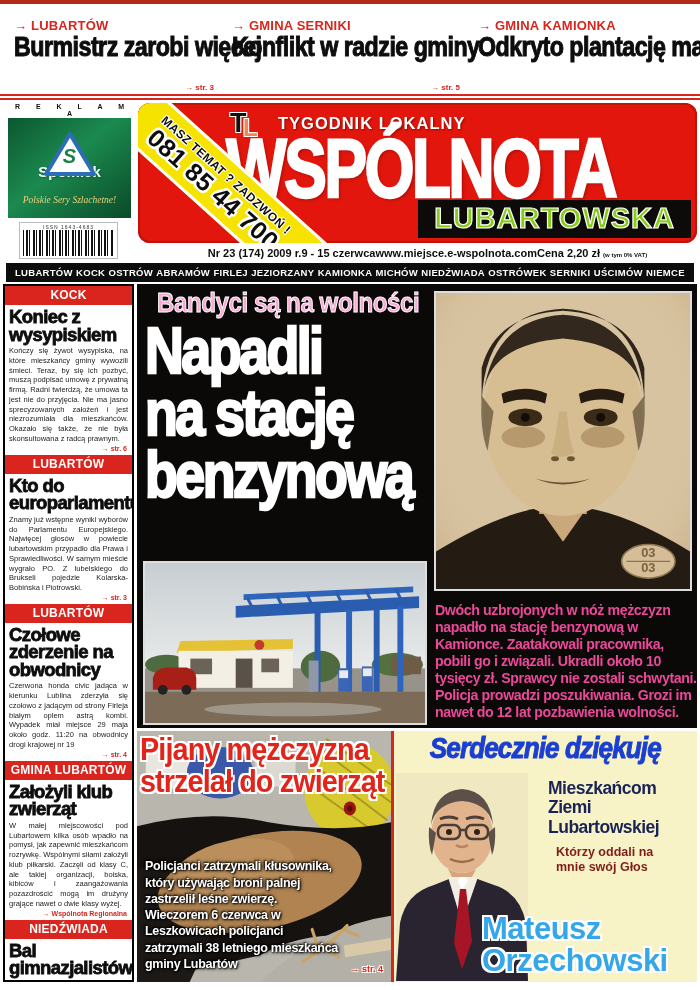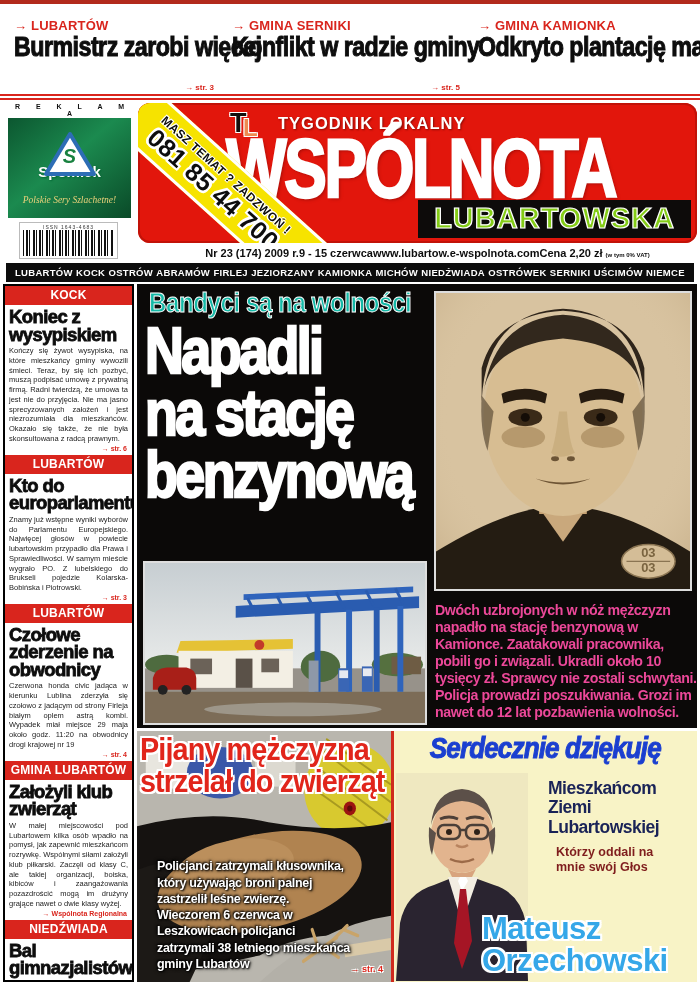--- a/index.html
+++ b/index.html
@@ -80,40 +80,40 @@
   .sec-head { background:#d9251d; color:#fff; text-align:center; font-size:12px; font-weight:900;
               padding:2px 0 3px 0; letter-spacing:.2px; }
   .art-title { font-size:18.5px; font-weight:900; line-height:.95; color:#0d0d0d; padding:3px 4px 2px 4px;
                letter-spacing:-.6px; -webkit-text-stroke:.8px #0d0d0d; }
   .art-body { font-size:7.5px; line-height:1.3; color:#1c1c1c; text-align:justify; padding:1px 4px 0 4px; }
   .art-ref { color:#d9251d; font-size:7px; font-weight:900; text-align:right; padding:1px 5px 3px 0; }
 
   
   .main { flex:1; display:flex; flex-direction:column; gap:3px; }
   .lead { position:relative; background:#0b0908; height:447px; }
-  .lead-kicker { position:absolute; left:12px; top:3px; color:#14b8a6; font-size:28px; font-weight:900;
+  .lead-kicker { position:absolute; left:20px; top:3px; color:#f9a8d4; font-size:28px; font-weight:900;
                  letter-spacing:-.5px; -webkit-text-stroke:1px #fff; z-index:2; }
   .lead-headline { position:absolute; left:8px; top:36px; z-index:2; }
   .lead-headline div { color:#fff; font-size:64px; font-weight:900; line-height:.97; letter-spacing:-3px;
                        transform:scaleX(.84); transform-origin:0 50%; -webkit-text-stroke:2.5px #fff; white-space:nowrap; }
   .portrait { position:absolute; right:5px; top:7px; width:258px; height:300px; border:2px solid #ddd; z-index:1; }
   .portrait svg { display:block; width:100%; height:100%; }
   .gas { position:absolute; left:6px; top:277px; width:284px; height:164px; border:2px solid #ddd; z-index:3; }
   .gas svg { display:block; width:100%; height:100%; }
   .lead-body { position:absolute; left:298px; top:318px; width:264px; color:#ec4899; font-size:14.2px; font-weight:800;
                line-height:1.2; letter-spacing:-.4px; z-index:2; }
 
   .bottom-row { display:flex; height:253px; }
   .poacher { position:relative; width:254px; overflow:hidden; }
   .poacher > svg.bg { position:absolute; inset:0; width:100%; height:100%; }
   .po-head { position:relative; z-index:2; padding:2px 0 0 3px; }
   .po-head div { color:#e1251b; font-size:32px; font-weight:900; line-height:1.02; letter-spacing:-1px;
                  transform:scaleX(.9); transform-origin:0 50%; white-space:nowrap;
                  text-shadow:-2px -2px 0 #fff,2px -2px 0 #fff,-2px 2px 0 #fff,2px 2px 0 #fff,0 -2px 0 #fff,0 2px 0 #fff,-2px 0 0 #fff,2px 0 0 #fff; }
-  .po-caption { position:absolute; left:20px; bottom:10px; width:196px; z-index:2; color:#fff; font-size:12.5px;
+  .po-caption { position:absolute; left:8px; bottom:10px; width:196px; z-index:2; color:#fff; font-size:12.5px;
                 font-weight:800; line-height:1.3; letter-spacing:-.3px;
                 text-shadow:0 0 4px #000, 1px 1px 2px #000, -1px -1px 2px #000; }
   .po-ref { position:absolute; right:8px; bottom:8px; z-index:2; color:#e1251b; font-size:9px; font-weight:900;
             text-shadow:-1px -1px 0 #fff,1px -1px 0 #fff,-1px 1px 0 #fff,1px 1px 0 #fff; }
 
   .thanks { position:relative; flex:1; background:#f8f3c6; border-left:3px solid #cf2a1d; overflow:hidden; }
   .th-head { text-align:center; color:#1b3fd0; font-size:29px; font-weight:900; letter-spacing:-1px;
              padding-top:1px;font-style:italic; -webkit-text-stroke:1px #1b3fd0; }
   .man { position:absolute; left:2px; top:42px; width:132px; height:208px; }
   .th-right { position:absolute; left:154px; top:48px; width:128px; }
@@ -187,21 +187,21 @@
         <span class="kicker">TYGODNIK LOKALNY</span>
       </div>
       <div class="mast-title">WSPÓLNOTA</div>
       <div class="mast-sub">LUBARTOWSKA</div>
     </div>
   </div>
 
   <div class="infobar">
     <span>Nr 23 (174) 2009 r.</span>
     <span>9 - 15 czerwca</span>
-    <span>www.lubartow.e-wspolnota.com</span>
+    <span>www.miejsce.e-wspolnota.com</span>
     <span><span>Cena 2,20 zł</span> <span class="vat">(w tym 0% VAT)</span></span>
   </div>
 
   <div class="towns">
     <span>LUBARTÓW</span>
     <span>KOCK</span>
     <span>OSTRÓW</span>
     <span>ABRAMÓW</span>
     <span>FIRLEJ</span>
     <span>JEZIORZANY</span>

